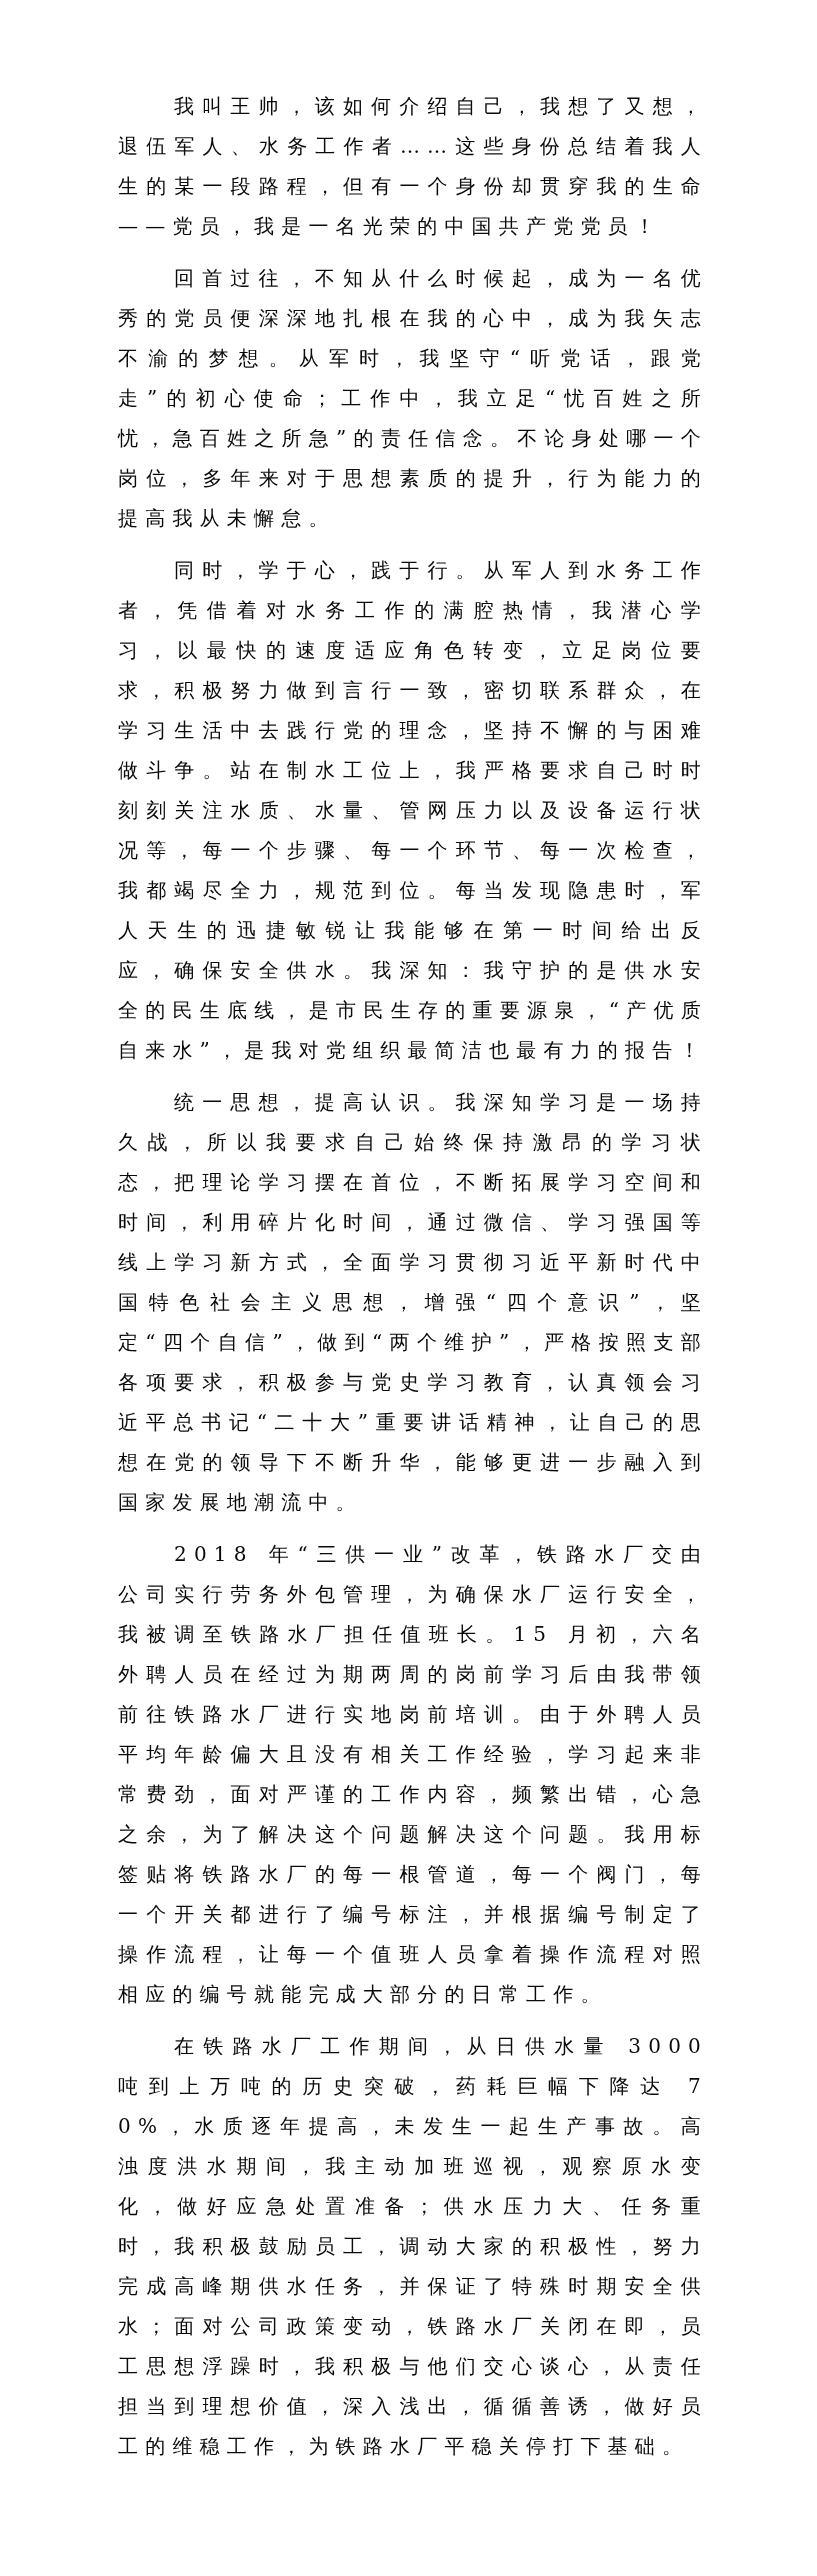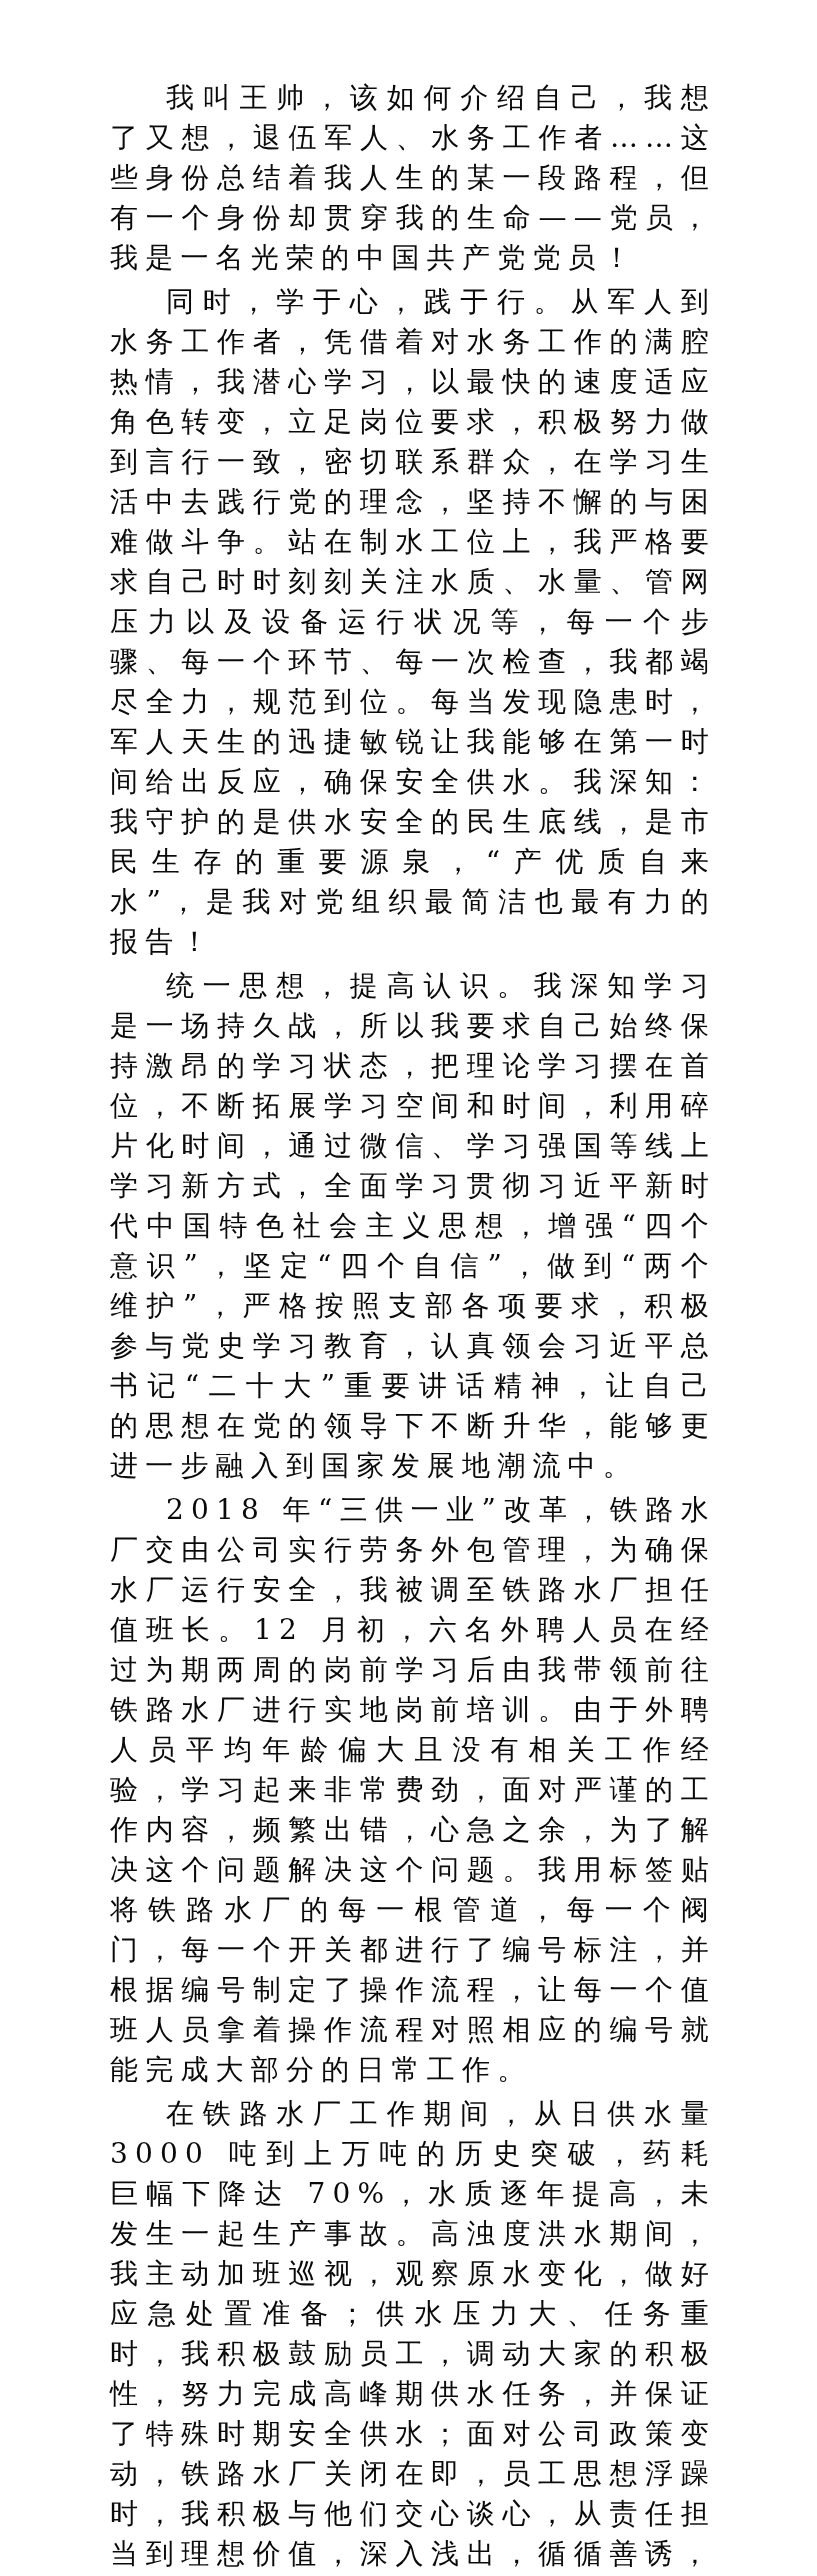--- a/index.html
+++ b/index.html
@@ -12,36 +12,37 @@
     width: 818px;
     height: 3367px;
     box-sizing: border-box;
     background: #ffffff;
     padding: 74px 98px 31px 106px;
     overflow: hidden;
     font-family: "DejaVu Serif", "Liberation Serif", serif;
     color: #0a0a0a;
   }
   .doc-body p.para {
-    margin: 4px;
+    margin: 12px;
     padding: 0;
-    font-size: 28px;
+    font-size: 20px;
     line-height: 40px;
     letter-spacing: 7.2px;
     text-align: justify;
     text-indent: 56px;
     word-break: break-all;
   }
 </style>
 </head>
 <body>
 
 <div class="page">
   <div class="doc-body">
     <p class="para">我叫王帅，该如何介绍自己，我想了又想，退伍军人、水务工作者……这些身份总结着我人生的某一段路程，但有一个身份却贯穿我的生命——党员，我是一名光荣的中国共产党党员！</p>
+      <p class="para">回首过往，不知从什么时候起，成为一名优秀的党员便深深地扎根在我的心中，成为我矢志不渝的梦想。从军时，我坚守“听党话，跟党走”的初心使命；工作中，我立足“忧百姓之所忧，急百姓之所急”的责任信念。不论身处哪一个岗位，多年来对于思想素质的提升，行为能力的提高我从未懈怠。</p>
       <p class="para">同时，学于心，践于行。从军人到水务工作者，凭借着对水务工作的满腔热情，我潜心学习，以最快的速度适应角色转变，立足岗位要求，积极努力做到言行一致，密切联系群众，在学习生活中去践行党的理念，坚持不懈的与困难做斗争。站在制水工位上，我严格要求自己时时刻刻关注水质、水量、管网压力以及设备运行状况等，每一个步骤、每一个环节、每一次检查，我都竭尽全力，规范到位。每当发现隐患时，军人天生的迅捷敏锐让我能够在第一时间给出反应，确保安全供水。我深知：我守护的是供水安全的民生底线，是市民生存的重要源泉，“产优质自来水”，是我对党组织最简洁也最有力的报告！</p>
       <p class="para">统一思想，提高认识。我深知学习是一场持久战，所以我要求自己始终保持激昂的学习状态，把理论学习摆在首位，不断拓展学习空间和时间，利用碎片化时间，通过微信、学习强国等线上学习新方式，全面学习贯彻习近平新时代中国特色社会主义思想，增强“四个意识”，坚定“四个自信”，做到“两个维护”，严格按照支部各项要求，积极参与党史学习教育，认真领会习近平总书记“二十大”重要讲话精神，让自己的思想在党的领导下不断升华，能够更进一步融入到国家发展地潮流中。</p>
-      <p class="para">2018 年“三供一业”改革，铁路水厂交由公司实行劳务外包管理，为确保水厂运行安全，我被调至铁路水厂担任值班长。12 月初，六名外聘人员在经过为期两周的岗前学习后由我带领前往铁路水厂进行实地岗前培训。由于外聘人员平均年龄偏大且没有相关工作经验，学习起来非常费劲，面对严谨的工作内容，频繁出错，心急之余，为了解决这个问题解决这个问题。我用标签贴将铁路水厂的每一根管道，每一个阀门，每一个开关都进行了编号标注，并根据编号制定了操作流程，让每一个值班人员拿着操作流程对照相应的编号就能完成大部分的日常工作。</p>
+      <p class="para">2018 年“三供一业”改革，铁路水厂交由公司实行劳务外包管理，为确保水厂运行安全，我被调至铁路水厂担任值班长。15 月初，六名外聘人员在经过为期两周的岗前学习后由我带领前往铁路水厂进行实地岗前培训。由于外聘人员平均年龄偏大且没有相关工作经验，学习起来非常费劲，面对严谨的工作内容，频繁出错，心急之余，为了解决这个问题解决这个问题。我用标签贴将铁路水厂的每一根管道，每一个阀门，每一个开关都进行了编号标注，并根据编号制定了操作流程，让每一个值班人员拿着操作流程对照相应的编号就能完成大部分的日常工作。</p>
       <p class="para">在铁路水厂工作期间，从日供水量 3000 吨到上万吨的历史突破，药耗巨幅下降达 70%，水质逐年提高，未发生一起生产事故。高浊度洪水期间，我主动加班巡视，观察原水变化，做好应急处置准备；供水压力大、任务重时，我积极鼓励员工，调动大家的积极性，努力完成高峰期供水任务，并保证了特殊时期安全供水；面对公司政策变动，铁路水厂关闭在即，员工思想浮躁时，我积极与他们交心谈心，从责任担当到理想价值，深入浅出，循循善诱，做好员工的维稳工作，为铁路水厂平稳关停打下基础。</p>
   </div>
 
 </div>
 
 
 </body></html>

